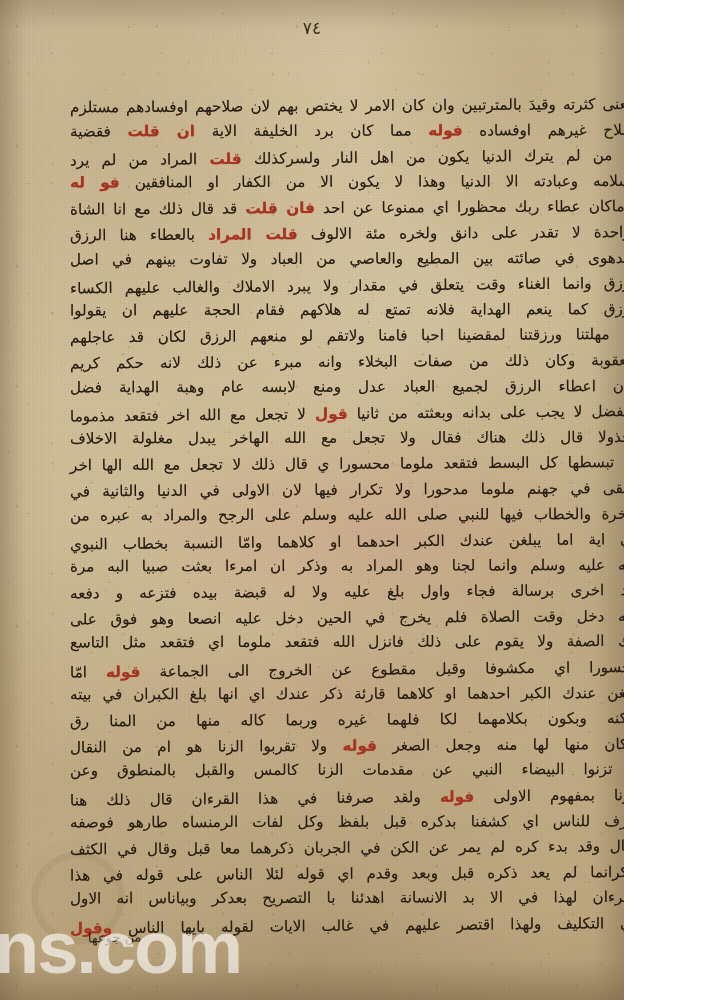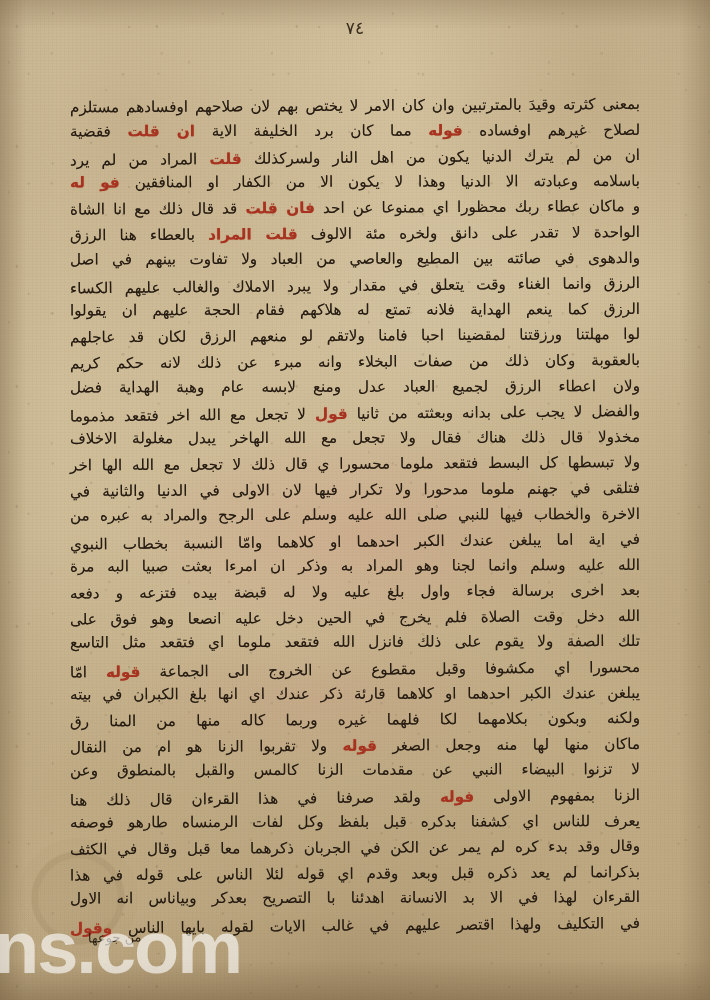--- a/index.html
+++ b/index.html
@@ -2,21 +2,21 @@
 <html><head>
 <meta charset="utf-8">
 <style>
   html, body {
     margin: 0;
     padding: 0;
     background: #ffffff;
   }
   #page {
     position: relative;
-    width: 710px;
+    width: 624px;
     height: 1000px;
     overflow: hidden;
     background: #cbb995;
     font-family: "DejaVu Sans", sans-serif;
   }
   
   .parchment {
     position: absolute;
     inset: 0;
     background:

